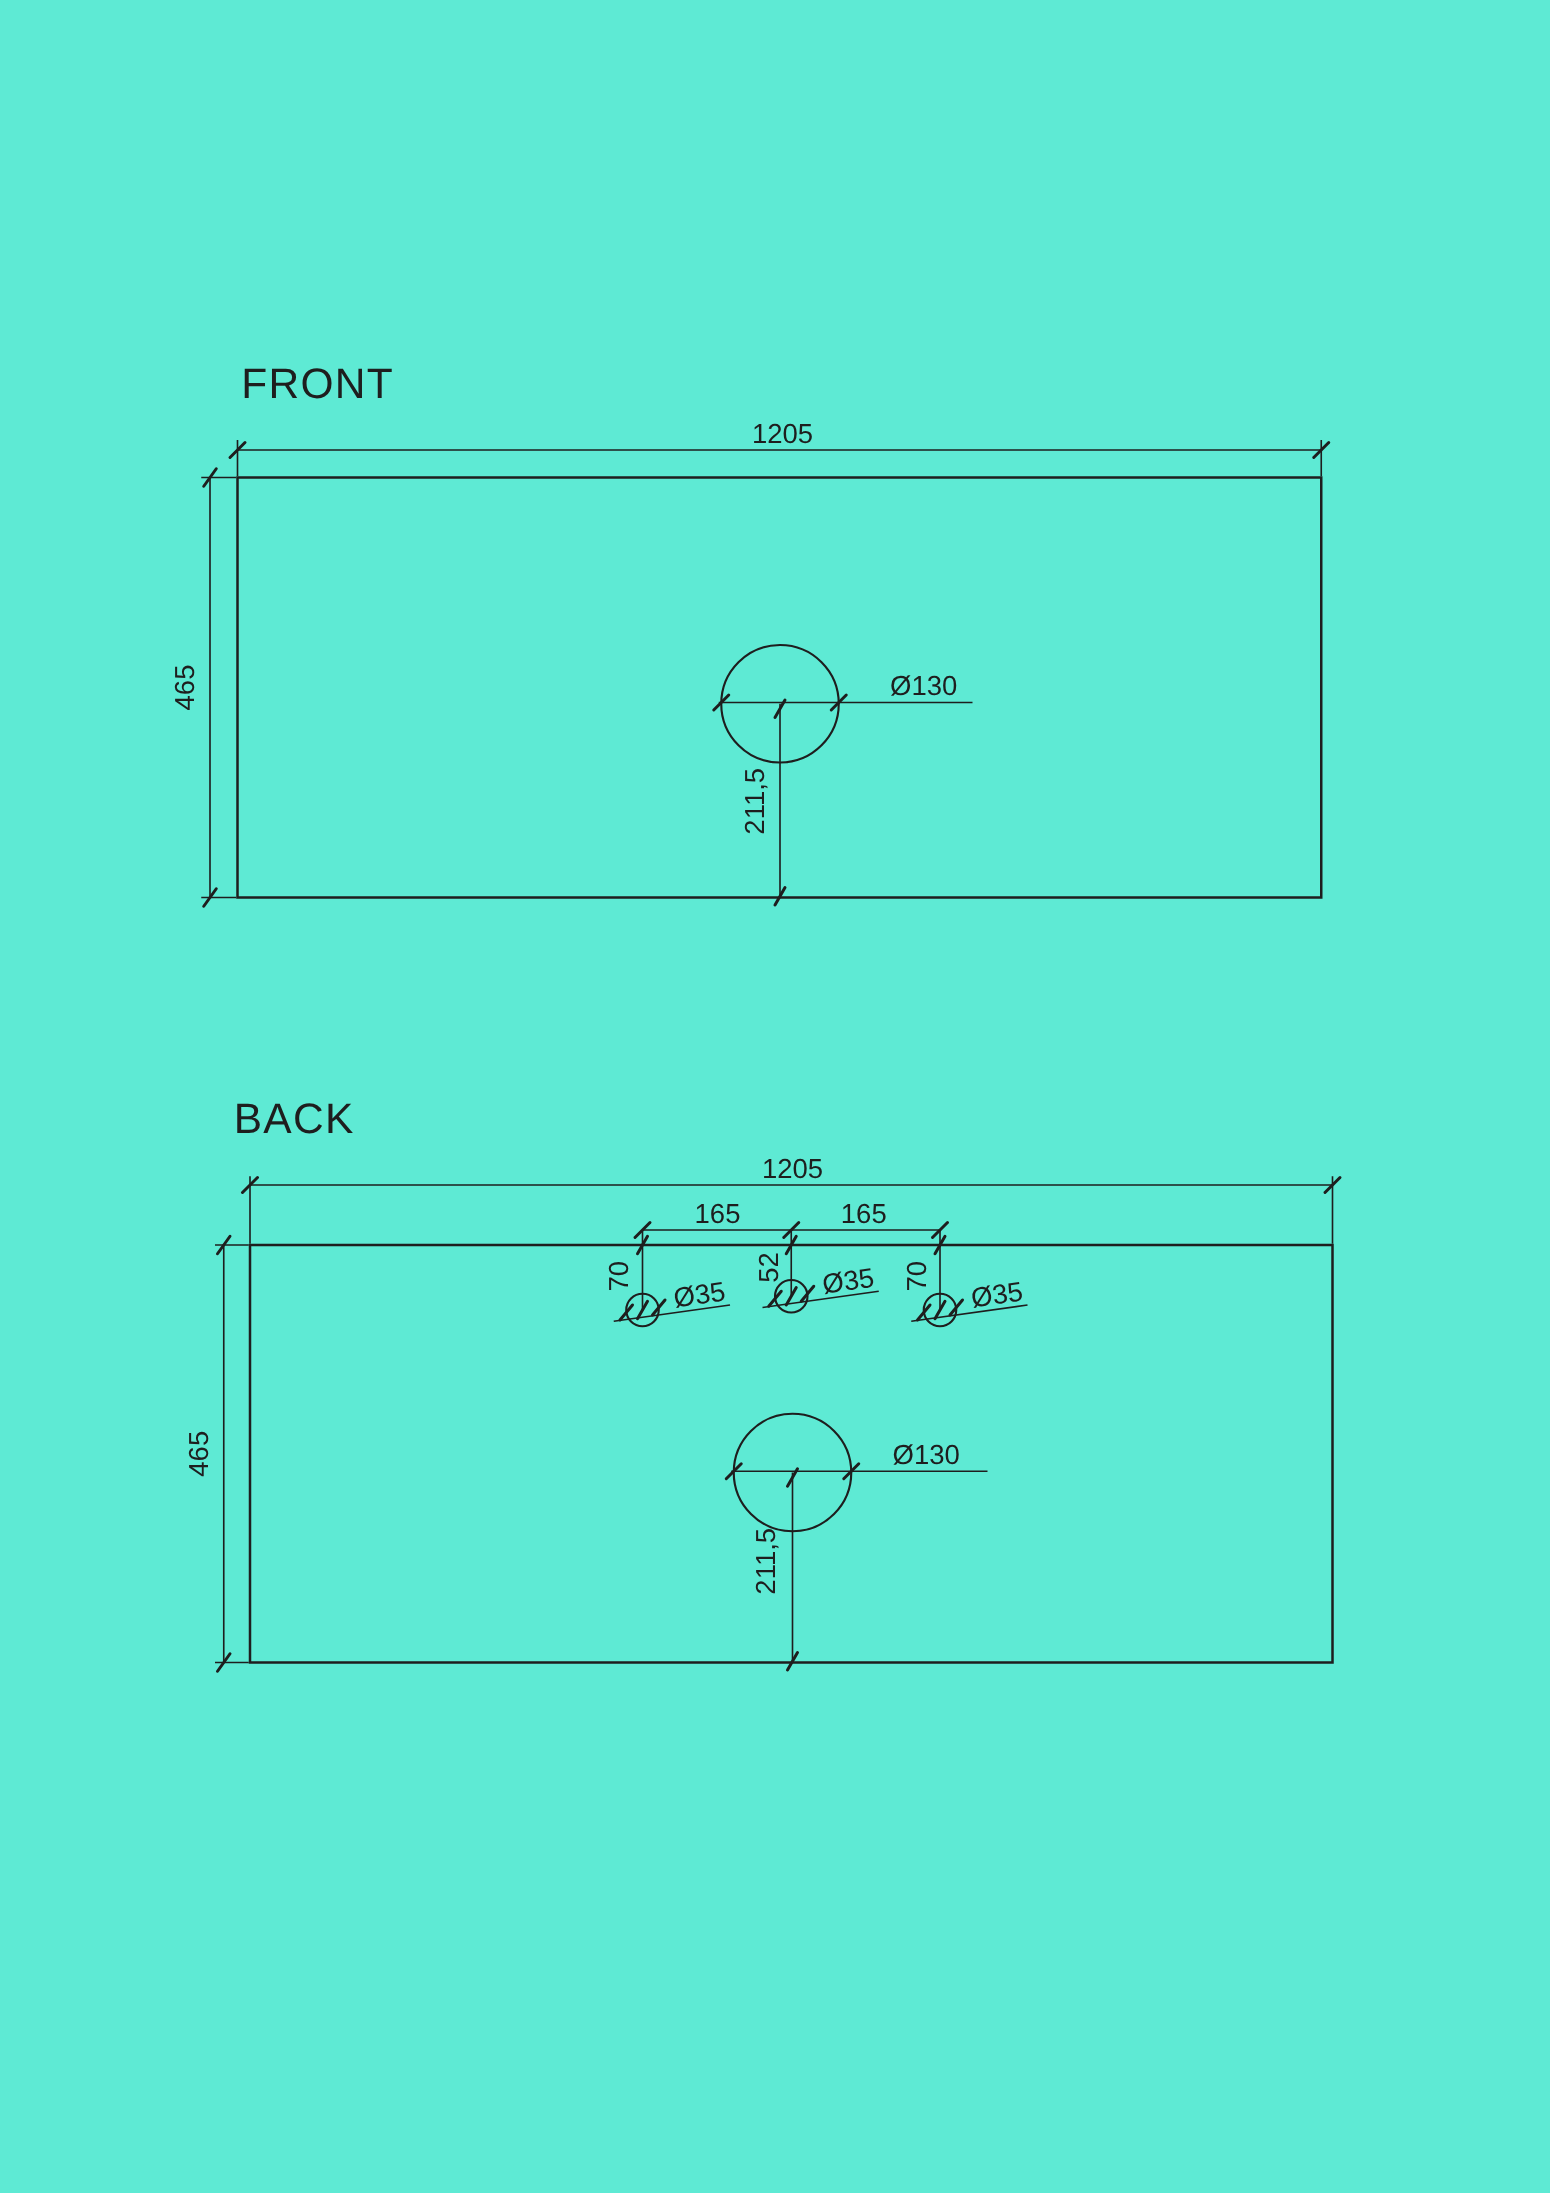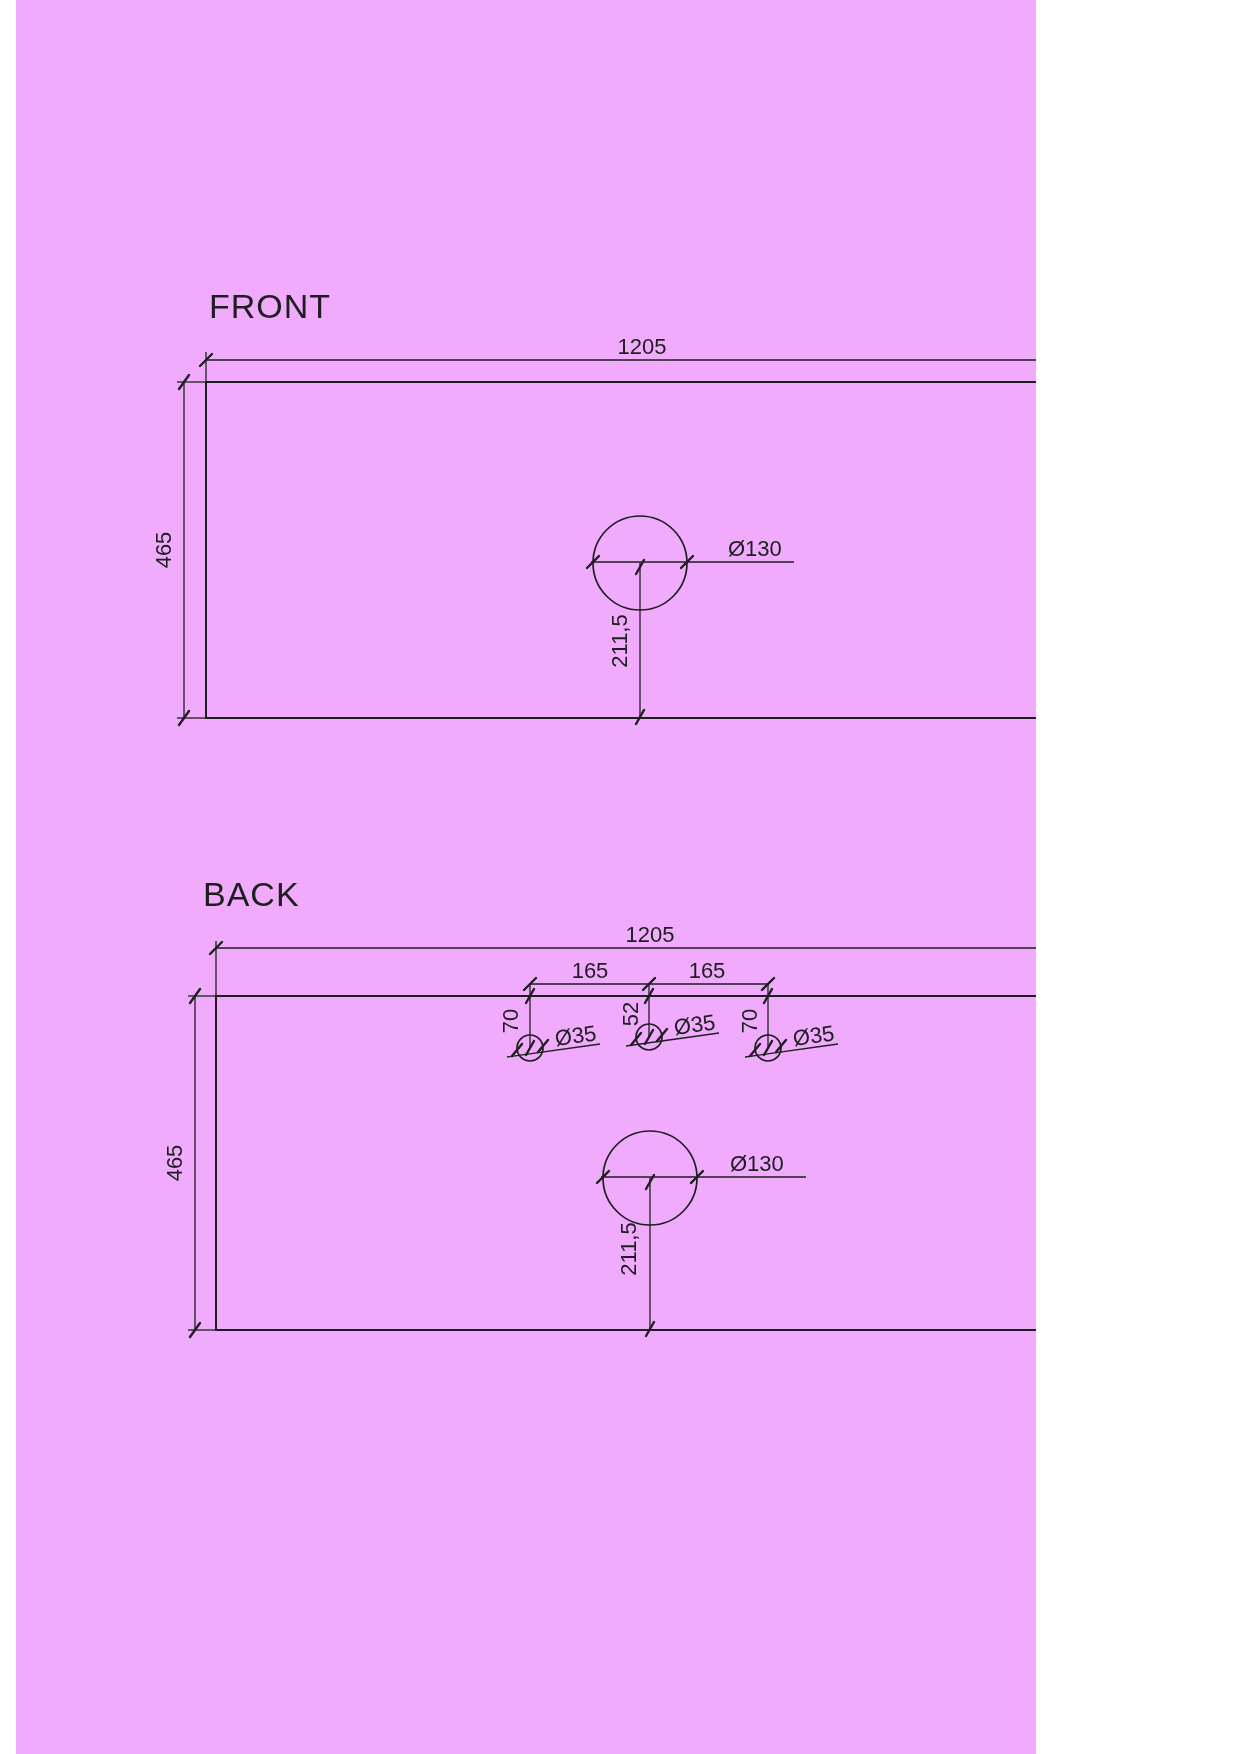--- a/index.html
+++ b/index.html
@@ -2,25 +2,24 @@
 <html><head>
 <meta charset="utf-8">
 <style>
   html, body {
     margin: 0;
     padding: 0;
     background: #ffffff;
   }
   .sheet {
     position: relative;
-    width: 1020px;
+    width: 1240px;
     height: 1754px;
-    background: #f0abfc;
+    background: #5eead4;
     overflow: hidden;
-    margin-left: 16px;
   }
   svg text {
     fill: #1e1e1e;
     font-family: "Liberation Sans", sans-serif;
   }
   .title-text { font-size: 34px; letter-spacing: 1px; }
   .dim-text   { font-size: 22px; }
   .outline { fill: none; stroke: #1e1e1e; stroke-width: 2; }
   .hole    { fill: none; stroke: #1e1e1e; stroke-width: 1.7; }
   .thin    { fill: none; stroke: #1e1e1e; stroke-width: 1.3; }

